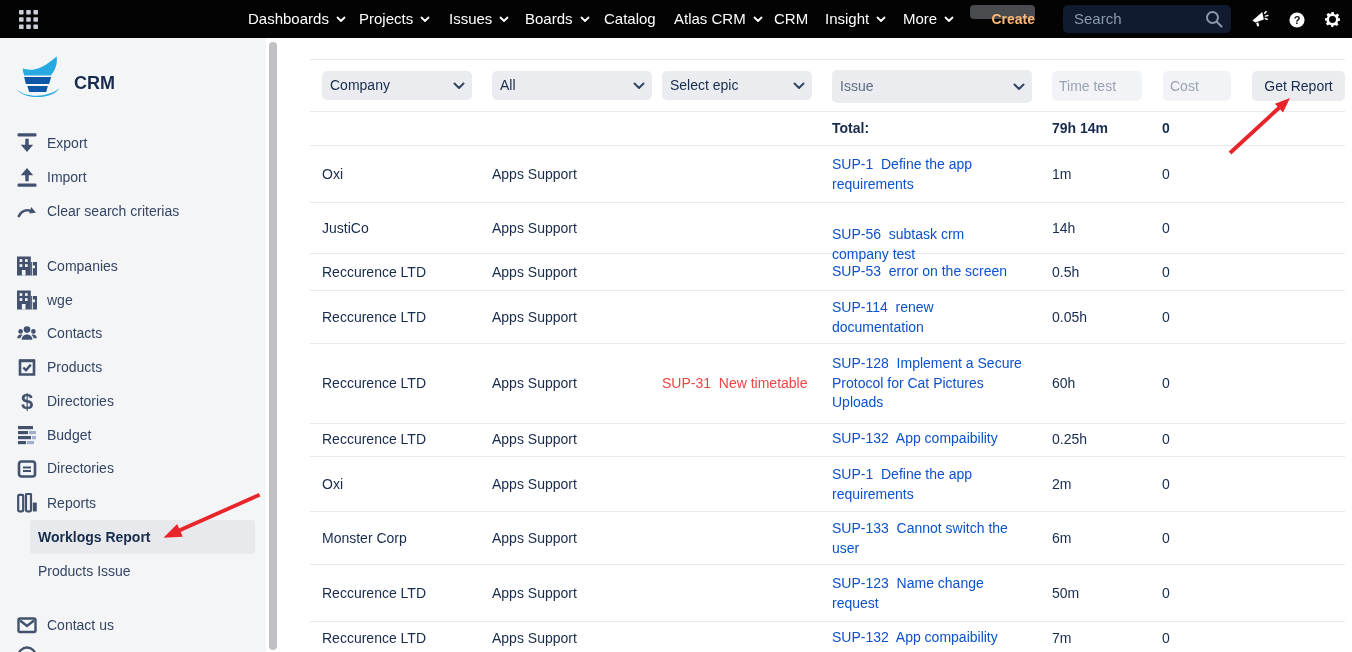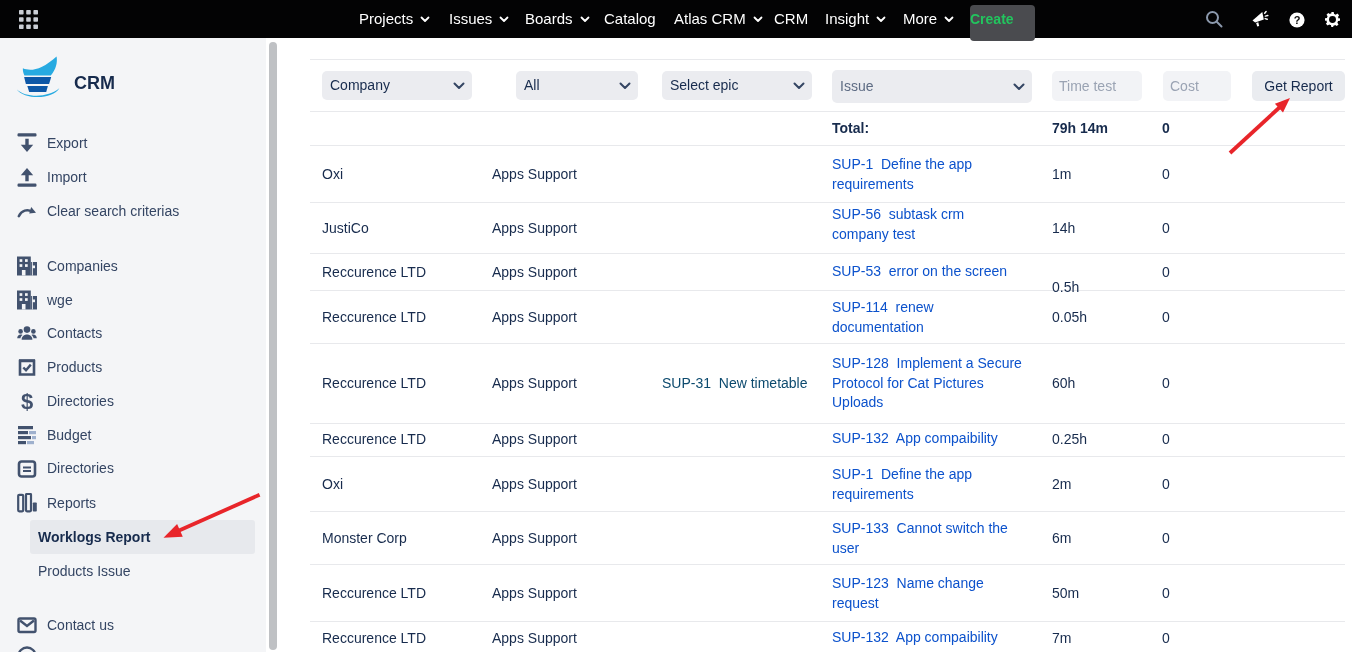--- a/index.html
+++ b/index.html
@@ -7,23 +7,23 @@
   font-family:"Liberation Sans", sans-serif; position:relative; }
 .abs { position:absolute; }
 
 
 #nav { position:absolute; left:0; top:0; width:1352px; height:38px; background:#030304; }
 .navitem { position:absolute; top:0; height:38px; line-height:38px; color:#fff;
   font-size:15px; font-weight:500; white-space:nowrap; }
 .navitem svg { margin-left:7px; vertical-align:1px; }
 #teamlead { position:absolute; left:63px; top:0; height:38px; line-height:39px;
   color:#fff; font-size:19px; font-weight:500; letter-spacing:8.2px; }
-#createbtn { position:absolute; left:970px; top:5px; width:65px; height:36px;
-  background:#4a4b4f; border-radius:4px; color:#22c55e; font-size:14px; font-weight:700;
-  text-align:left; line-height:28px; }
+#createbtn { position:absolute; left:970px; top:5px; width:65px; height:14px;
+  background:#4a4b4f; border-radius:4px; color:#fdba74; font-size:14px; font-weight:700;
+  text-align:right; line-height:28px; }
 #searchbox { position:absolute; left:1063px; top:5px; width:168px; height:28px;
   background:#101b30; border-radius:5px; color:#8c99ad; font-size:15px;
   line-height:28px; padding-left:11px; }
 
 
 #sidebar { position:absolute; left:0; top:38px; width:266px; height:614px; background:#f4f5f7; }
 #scrolltrack { position:absolute; left:266px; top:38px; width:12px; height:614px; background:#fff; }
 #scrollthumb { position:absolute; left:269px; top:42px; width:8px; height:608px;
   background:#bfc1c4; border-radius:4.5px; }
 .sicon { position:absolute; left:17px; width:20px; height:20px; }
@@ -32,21 +32,21 @@
 .ssub { position:absolute; left:38px; transform:translateY(-50%); font-size:14px;
   color:#344563; white-space:nowrap; }
 #crmlabel { position:absolute; left:74px; top:44.5px; transform:translateY(-50%); font-size:18px; font-weight:700; color:#172b4d; }
 #wrhl { position:absolute; left:30px; top:482px; width:225px; height:34px;
   background:#e7e9ed; border-radius:3px; }
 
 
 .sep { position:absolute; left:310px; width:1035px; height:1px; background:#e8e9ec; }
 .cell { position:absolute; transform:translateY(-50%); font-size:14px; color:#172b4d;
   white-space:nowrap; }
-.link { color:#0c4a6e; }
+.link { color:#ef4444; }
 .icell { position:absolute; transform:translateY(-50%); font-size:14px;
   line-height:19.5px; color:#0c52cc; }
 .sel { position:absolute; top:71px; height:29px; background:#ebecf0; border-radius:5px;
   font-size:14px; color:#172b4d; line-height:29px; padding-left:8px; }
 .sel svg { position:absolute; right:7px; top:11px; }
 .inp { position:absolute; top:71px; height:30px; background:#f2f3f6; border-radius:5px;
   font-size:14px; color:#9aa3b3; line-height:30px; padding-left:7px; }
 #getreport { position:absolute; left:1252px; top:71px; width:93px; height:30px;
   background:#eaecf0; border-radius:5px; font-size:14px; color:#172b4d;
   text-align:center; line-height:30px; }
@@ -61,20 +61,23 @@
         <rect x="7.2" y="0" width="4.6" height="4.6" rx="0.8"></rect>
         <rect x="14.4" y="0" width="4.6" height="4.6" rx="0.8"></rect>
       <rect x="0" y="7.2" width="4.6" height="4.6" rx="0.8"></rect>
         <rect x="7.2" y="7.2" width="4.6" height="4.6" rx="0.8"></rect>
         <rect x="14.4" y="7.2" width="4.6" height="4.6" rx="0.8"></rect>
       <rect x="0" y="14.4" width="4.6" height="4.6" rx="0.8"></rect>
         <rect x="7.2" y="14.4" width="4.6" height="4.6" rx="0.8"></rect>
         <rect x="14.4" y="14.4" width="4.6" height="4.6" rx="0.8"></rect>
     </g>
   </svg>
+  <div class="navitem" style="left:248px">Dashboards<svg width="10" height="7" viewBox="0 0 10 7">
+        <path d="M1.5 1.5 L5 5 L8.5 1.5" fill="none" stroke="#fff" stroke-width="1.8" stroke-linecap="round" stroke-linejoin="round"></path>
+      </svg></div>
   <div class="navitem" style="left:359px">Projects<svg width="10" height="7" viewBox="0 0 10 7">
         <path d="M1.5 1.5 L5 5 L8.5 1.5" fill="none" stroke="#fff" stroke-width="1.8" stroke-linecap="round" stroke-linejoin="round"></path>
       </svg></div>
   <div class="navitem" style="left:449px">Issues<svg width="10" height="7" viewBox="0 0 10 7">
         <path d="M1.5 1.5 L5 5 L8.5 1.5" fill="none" stroke="#fff" stroke-width="1.8" stroke-linecap="round" stroke-linejoin="round"></path>
       </svg></div>
   <div class="navitem" style="left:525px">Boards<svg width="10" height="7" viewBox="0 0 10 7">
         <path d="M1.5 1.5 L5 5 L8.5 1.5" fill="none" stroke="#fff" stroke-width="1.8" stroke-linecap="round" stroke-linejoin="round"></path>
       </svg></div>
   <div class="navitem" style="left:604px">Catalog</div>
@@ -82,20 +85,21 @@
         <path d="M1.5 1.5 L5 5 L8.5 1.5" fill="none" stroke="#fff" stroke-width="1.8" stroke-linecap="round" stroke-linejoin="round"></path>
       </svg></div>
   <div class="navitem" style="left:774px">CRM</div>
   <div class="navitem" style="left:825px">Insight<svg width="10" height="7" viewBox="0 0 10 7">
         <path d="M1.5 1.5 L5 5 L8.5 1.5" fill="none" stroke="#fff" stroke-width="1.8" stroke-linecap="round" stroke-linejoin="round"></path>
       </svg></div>
   <div class="navitem" style="left:903px">More<svg width="10" height="7" viewBox="0 0 10 7">
         <path d="M1.5 1.5 L5 5 L8.5 1.5" fill="none" stroke="#fff" stroke-width="1.8" stroke-linecap="round" stroke-linejoin="round"></path>
       </svg></div>
   <div id="createbtn">Create</div>
+  <div id="searchbox">Search</div>
   <svg class="abs" style="left:1205px;top:10px" width="18" height="18" viewBox="0 0 18 18">
     <circle cx="7.5" cy="7.5" r="5.5" fill="none" stroke="#8c99ad" stroke-width="2"></circle>
     <line x1="12" y1="12" x2="16.5" y2="16.5" stroke="#8c99ad" stroke-width="2" stroke-linecap="round"></line>
   </svg>
 
   <svg class="abs" style="left:1252px;top:10px" width="17" height="17" viewBox="0 0 17 17">
     <g fill="#fff">
       <path d="M0.5 10.6 L10.3 1.9 L11.8 9.6 L3.2 12.6 Z"></path>
       <path d="M4.1 12.9 L6.3 12.3 L7.2 15.9 L5.2 16.5 Z"></path>
       <rect x="11.6" y="1.6" width="3.6" height="1.5" rx="0.75" transform="rotate(-48 13.4 2.35)"></rect>
@@ -249,21 +253,21 @@
     <circle cx="10" cy="10" r="8.5" fill="none" stroke="#42526e" stroke-width="2.4"></circle>
   </svg>
 </div>
 <div id="scrolltrack"></div>
 <div id="scrollthumb"></div>
 
 <div class="sep" style="top:59px"></div>
 <div class="sel" style="left:322px;width:150px">Company<svg width="12" height="8" viewBox="0 0 12 8">
       <path d="M1.5 1.5 L6 6 L10.5 1.5" fill="none" stroke="#344563" stroke-width="2" stroke-linecap="round" stroke-linejoin="round"></path>
     </svg></div>
-<div class="sel" style="left:516px;width:122px">All<svg width="12" height="8" viewBox="0 0 12 8">
+<div class="sel" style="left:492px;width:160px">All<svg width="12" height="8" viewBox="0 0 12 8">
       <path d="M1.5 1.5 L6 6 L10.5 1.5" fill="none" stroke="#344563" stroke-width="2" stroke-linecap="round" stroke-linejoin="round"></path>
     </svg></div>
 <div class="sel" style="left:662px;width:150px">Select epic<svg width="12" height="8" viewBox="0 0 12 8">
       <path d="M1.5 1.5 L6 6 L10.5 1.5" fill="none" stroke="#344563" stroke-width="2" stroke-linecap="round" stroke-linejoin="round"></path>
     </svg></div>
 <div class="sel" style="left:832px;width:200px;top:70px;height:33px;line-height:33px;color:#5e6c84">Issue<svg style="top:13px" width="12" height="8" viewBox="0 0 12 8">
       <path d="M1.5 1.5 L6 6 L10.5 1.5" fill="none" stroke="#344563" stroke-width="2" stroke-linecap="round" stroke-linejoin="round"></path>
     </svg></div>
 <div class="inp" style="left:1052px;width:90px">Time test</div>
 <div class="inp" style="left:1163px;width:68px">Cost</div>
@@ -286,28 +290,28 @@
 <div class="cell" style="left:1162px;top:128px;font-weight:700">0</div>
 
 <div class="cell" style="left:322px;top:174px">Oxi</div>
 <div class="cell" style="left:492px;top:174px">Apps Support</div>
 <div class="icell" style="left:832px;top:174px">SUP-1&nbsp; Define the app<br>requirements</div>
 <div class="cell" style="left:1052px;top:174px">1m</div>
 <div class="cell" style="left:1162px;top:174px">0</div>
 
 <div class="cell" style="left:322px;top:228px">JustiCo</div>
 <div class="cell" style="left:492px;top:228px">Apps Support</div>
-<div class="icell" style="left:832px;top:224px">SUP-56&nbsp; subtask crm<br>company test</div>
+<div class="icell" style="left:832px;top:244px">SUP-56&nbsp; subtask crm<br>company test</div>
 <div class="cell" style="left:1052px;top:228px">14h</div>
 <div class="cell" style="left:1162px;top:228px">0</div>
 
 <div class="cell" style="left:322px;top:272px">Reccurence LTD</div>
 <div class="cell" style="left:492px;top:272px">Apps Support</div>
 <div class="icell" style="left:832px;top:272px">SUP-53&nbsp; error on the screen</div>
-<div class="cell" style="left:1052px;top:287px">0.5h</div>
+<div class="cell" style="left:1052px;top:272px">0.5h</div>
 <div class="cell" style="left:1162px;top:272px">0</div>
 
 <div class="cell" style="left:322px;top:317px">Reccurence LTD</div>
 <div class="cell" style="left:492px;top:317px">Apps Support</div>
 <div class="icell" style="left:832px;top:317px">SUP-114&nbsp; renew<br>documentation</div>
 <div class="cell" style="left:1052px;top:317px">0.05h</div>
 <div class="cell" style="left:1162px;top:317px">0</div>
 
 <div class="cell" style="left:322px;top:383px">Reccurence LTD</div>
 <div class="cell" style="left:492px;top:383px">Apps Support</div>

